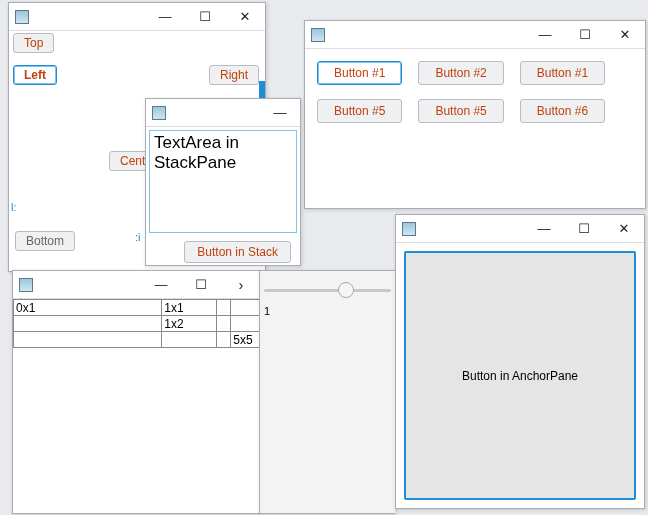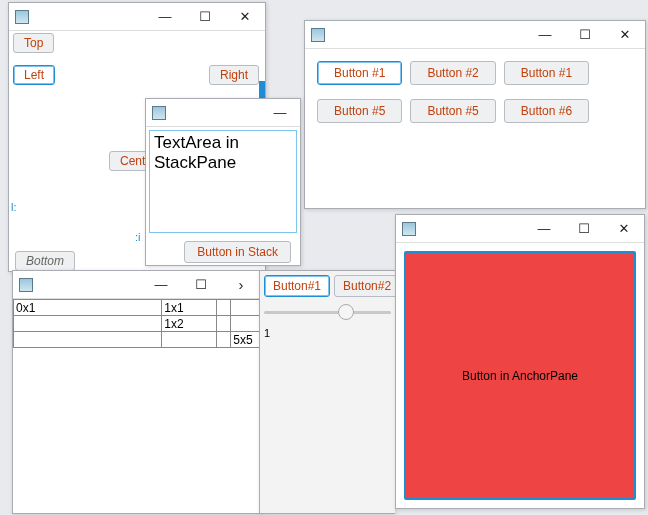--- a/index.html
+++ b/index.html
@@ -12,38 +12,38 @@
   .ctrl { width: 40px; height: 28px; display: flex; align-items: center; justify-content: center; font-size: 13px; color:#222; }
   .content { position: relative; width: 100%; height: calc(100% - 28px); }
   .jbtn { background: #eef0f2; border: 1px solid #b8bcc2; border-radius: 3px; padding: 3px 12px; font-size: 12px; color:#c2410c; display:inline-block; }
   .jbtn.focus { border-color:#1f8dd6; box-shadow: 0 0 0 1px #7fc4ee inset; background:#fff; }
   .jbtn.small { padding: 2px 10px; }
 
   
   #w1 { left: 8px; top: 2px; width: 258px; height: 270px; }
   #w1 .content { padding: 0; }
   .bp-top { position:absolute; top:2px; left:4px; }
-  .bp-left { position:absolute; top:34px; left:4px; }
+  .bp-left { position:absolute; top:34px; left:4px;font-weight:bold; }
   .bp-left .jbtn { border-color:#1f8dd6; box-shadow:0 0 0 1px #7fc4ee inset; background:#fff;}
   .bluebar { position:absolute; top:50px; right:0; width:6px; height:70px; background:#1f8dd6; }
   .bp-right { position:absolute; top:34px; right:6px; }
   .bp-center-wrap { position:absolute; top:120px; left:100px; }
-  .bp-bottom { position:absolute; bottom:0; left:6px;font-style:italic; }
+  .bp-bottom { position:absolute; bottom:20px; left:6px; }
   .bp-bottom .jbtn { border:1px solid #b8bcc2; color:#666; }
   .cyanmarks { position:absolute; left:2px; top:170px; font-size:11px; color:#1f8dd6; }
   .cyanmarks2 { position:absolute; left:126px; top:200px; font-size:11px; color:#1f8dd6; }
 
   
   #w2 { left: 145px; top: 98px; width: 156px; height: 168px; }
   #w2 .textarea { position:absolute; inset:3px 3px 32px 3px; border:1px solid #7fc4ee; background:#fff; font-size:17px; padding:2px 4px; }
   #w2 .stackbtn { position:absolute; right:9px; bottom:2px; }
 
   
   #w3 { left: 304px; top: 20px; width: 342px; height: 189px; }
-  #w3 .flow { display:flex; flex-wrap:wrap; gap:14px 8px; padding:12px; }
+  #w3 .flow { display:flex; flex-wrap:wrap; gap:14px 16px; padding:12px; }
   #w3 .jbtn { padding:4px 16px; font-size:12px; }
 
   
   #w4 { left: 12px; top: 270px; width: 250px; height: 244px; }
   #w4 .ctrls .ctrl:last-child { font-size:15px; }
   table.grid { border-collapse: collapse; width: 100%; font-size:12px; }
   table.grid td { border:1px solid #888; height:16px; padding:0 2px; }
   .g-c0{width:60%}.g-c1{width:22%}.g-c2{width:6%}.g-c3{width:12%}
 
   
@@ -52,21 +52,21 @@
   .lbl { font-size:12px; padding:2px 0; }
   .hb { display:flex; gap:4px; }
   .hb .jbtn { padding:3px 8px; font-size:12px; }
   .slider { position:relative; height:24px; margin-top:4px; }
   .track { position:absolute; left:0; right:0; top:10px; height:3px; background:#c8c8c8; border-radius:2px;}
   .thumb { position:absolute; top:3px; left:74px; width:16px; height:16px; border-radius:50%; background:#f5f5f5; border:1px solid #aaa;}
   .sval { font-size:11px; padding-top:2px;}
 
   
   #w6 { left: 395px; top: 214px; width: 250px; height: 295px; }
-  #w6 .anchor { position:absolute; inset:8px; border:2px solid #1f8dd6; border-radius:2px; background:#ef4444; display:flex; align-items:center; justify-content:center; font-size:12px; }
+  #w6 .anchor { position:absolute; inset:8px; border:2px solid #1f8dd6; border-radius:2px; background:#e5e5e5; display:flex; align-items:center; justify-content:center; font-size:12px; }
 </style>
 </head>
 <body>
 
 <div class="win" id="w1">
   <div class="titlebar">
     <div class="left">
         <div class="app-icon"></div>
       </div>
     <div class="ctrls">
@@ -163,24 +163,20 @@
         <td></td>
         <td>5x5</td>
       </tr>
     </tbody>
       </table>
   </div>
 </div>
 
 <div class="win" id="w5">
   <div class="content" style="height:100%">
-    <div class="hb">
-      <span class="jbtn focus">Button#1</span>
-      <span class="jbtn">Button#2</span>
-    </div>
     <div class="slider">
       <div class="track"></div>
       <div class="thumb"></div>
     </div>
     <div class="sval">1</div>
   </div>
 </div>
 
 <div class="win" id="w6">
   <div class="titlebar">

